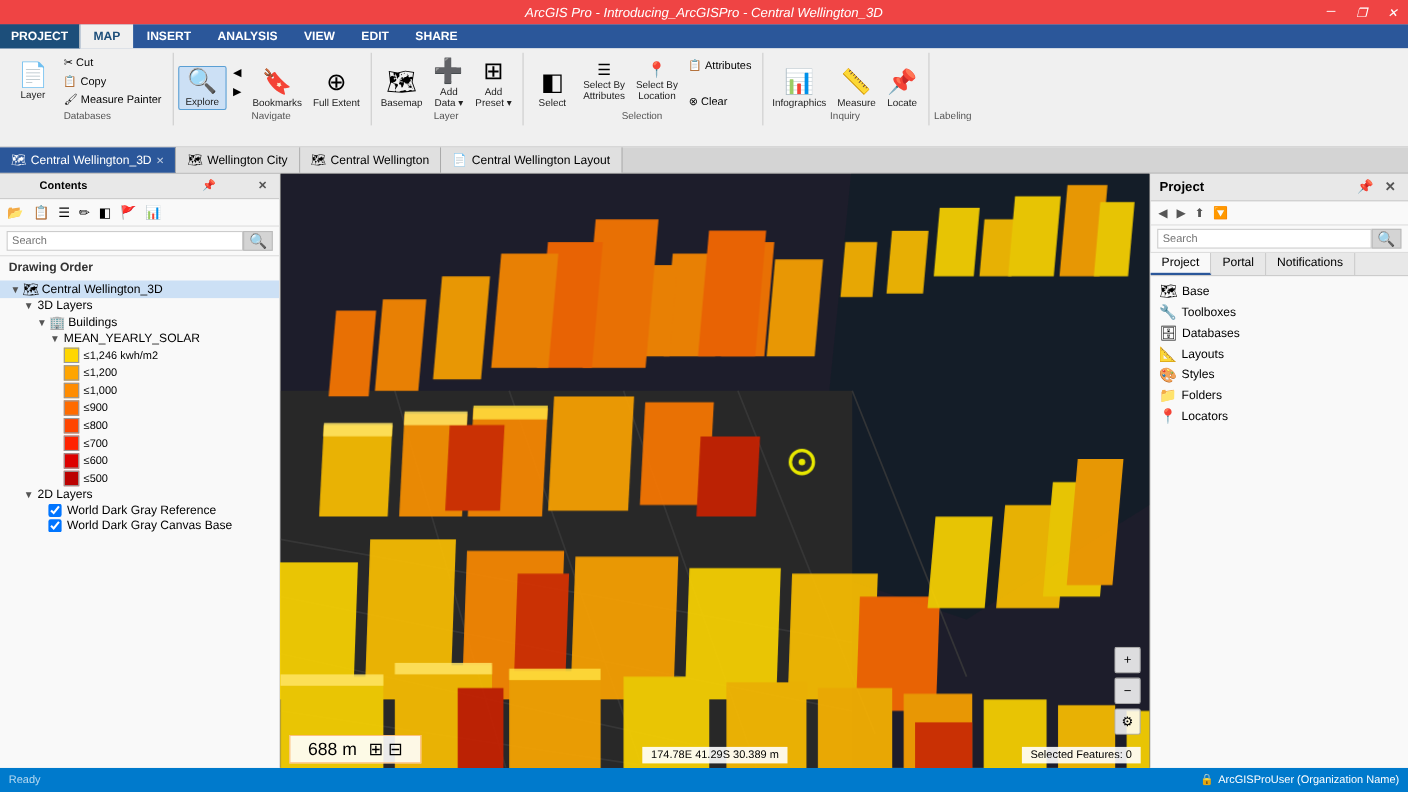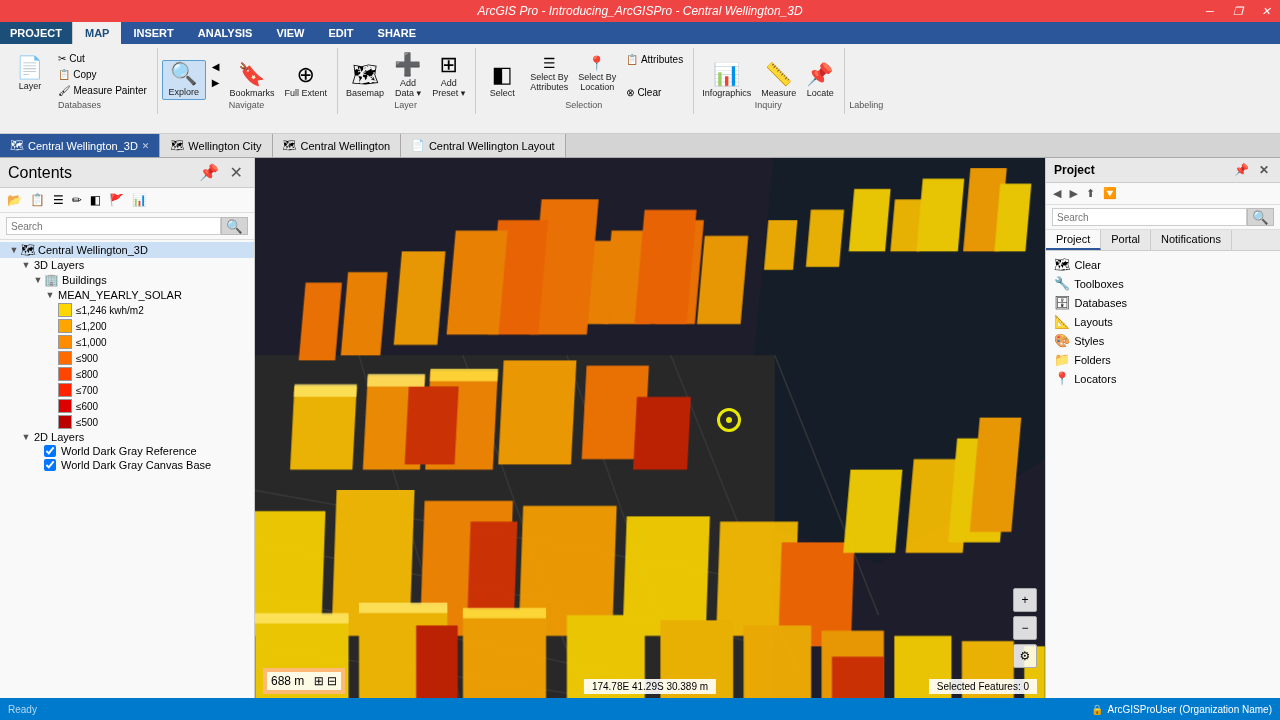--- a/index.html
+++ b/index.html
@@ -158,21 +158,21 @@
       overflow: hidden;
     }
     #contents-header {
       background: #e8e8e8;
       padding: 4px 8px;
       display: flex;
       align-items: center;
       justify-content: space-between;
       border-bottom: 1px solid #ccc;
     }
-    #contents-header span { font-size: 16px; font-weight: 400; }
+    #contents-header span { font-size: 10px; font-weight: 700; margin-left: 28px; }
     .panel-controls { display: flex; gap: 4px; }
     .panel-btn { cursor: pointer; font-size: 11px; color: #555; padding: 1px 3px; }
     #contents-toolbar {
       padding: 3px 4px;
       border-bottom: 1px solid #ddd;
       display: flex;
       gap: 2px;
       align-items: center;
     }
     #contents-toolbar .tb-btn {
@@ -273,23 +273,23 @@
       justify-content: center;
       cursor: pointer;
       font-size: 12px;
       border-radius: 2px;
     }
     #scale-bar {
       position: absolute;
       bottom: 4px;
       left: 8px;
       background: rgba(255,255,255,0.9);
-      padding: 2px 4px;
-      font-size: 12px;
-      border: 4px solid #fdba74;
+      padding: 2px 16px;
+      font-size: 16px;
+      border: 1px solid #fdba74;
     }
     #coordinates {
       position: absolute;
       bottom: 4px;
       left: 50%;
       transform: translateX(-50%);
       background: rgba(255,255,255,0.9);
       padding: 2px 8px;
       font-size: 10px;
     }
@@ -575,20 +575,21 @@
       <span class="tb-btn">☰</span>
       <span class="tb-btn">✏</span>
       <span class="tb-btn">◧</span>
       <span class="tb-btn">🚩</span>
       <span class="tb-btn">📊</span>
     </div>
     <div id="search-bar">
       <input type="text" placeholder="Search" style="">
       <button class="search-btn">🔍</button>
     </div>
+    <div class="drawing-order-label">Drawing Order</div>
     <div class="layer-tree">
 
       <div class="tree-item indent1 selected">
         <span class="tree-arrow">▼</span>
         <span class="tree-icon">🗺</span>
         <span class="tree-label">Central Wellington_3D</span>
       </div>
 
       <div class="tree-item indent2">
         <span class="tree-arrow">▼</span>
@@ -799,21 +800,21 @@
       <button class="search-btn">🔍</button>
     </div>
     <div class="project-tabs">
       <div class="project-tab active">Project</div>
       <div class="project-tab">Portal</div>
       <div class="project-tab">Notifications</div>
     </div>
     <div class="project-tree">
       <div class="proj-item">
         <span class="proj-icon">🗺</span>
-        <span>Clear</span>
+        <span>Base</span>
       </div>
       <div class="proj-item">
         <span class="proj-icon">🔧</span>
         <span>Toolboxes</span>
       </div>
       <div class="proj-item">
         <span class="proj-icon">🗄</span>
         <span>Databases</span>
       </div>
       <div class="proj-item">

